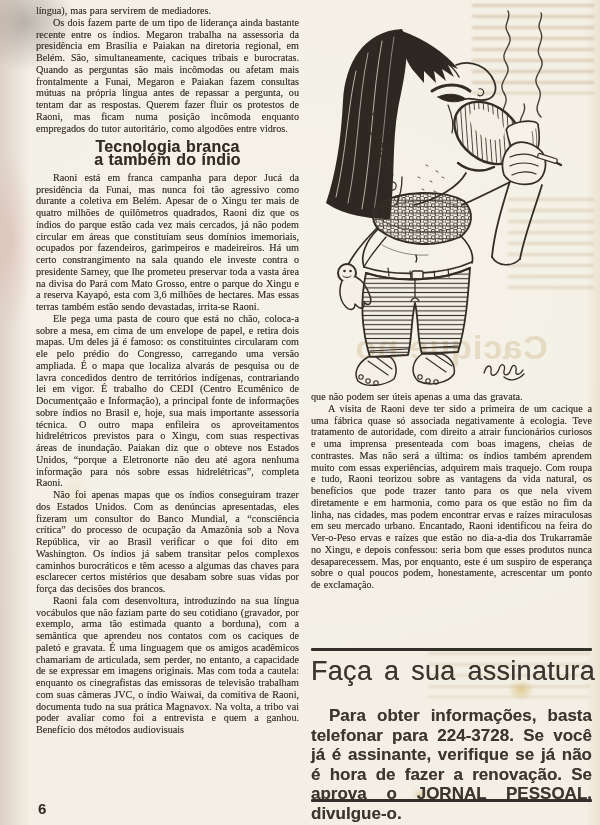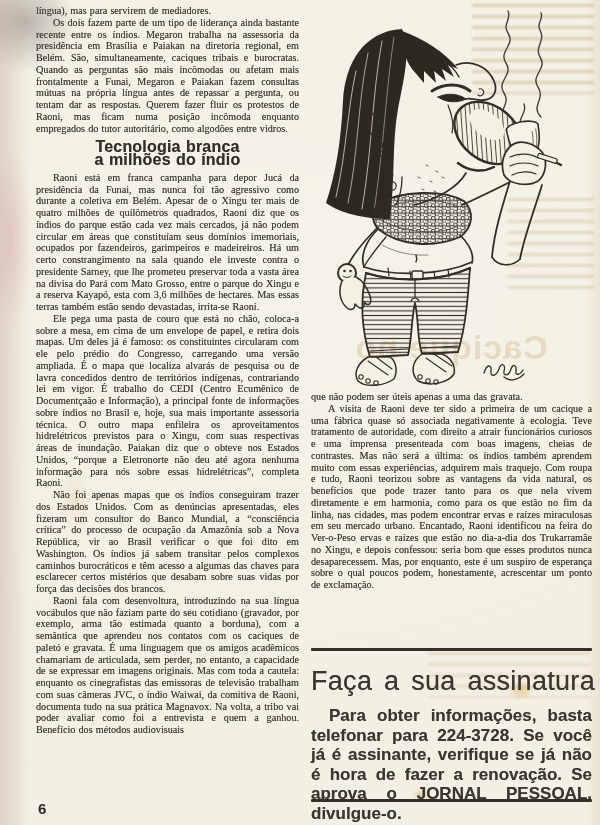--- a/index.html
+++ b/index.html
@@ -55,21 +55,21 @@
     margin:7px 0 6px;color:#322d27;letter-spacing:0.2px;}
 
   
   .cartoon{position:absolute;left:298px;top:5px;width:300px;height:390px;}
 
   
   .sub{position:absolute;left:311px;top:648px;width:281px;height:154px;}
   .rule{position:absolute;left:0;width:100%;height:3px;background:#33302b;border-radius:1px;}
   .rule-top{top:0;}
   .rule-bot{bottom:0;}
-  .sub-head{position:absolute;top:18px;left:0;width:100%;margin:0;
+  .sub-head{position:absolute;top:8px;left:0;width:100%;margin:0;
     font-size:27px;font-weight:400;color:#3a352e;letter-spacing:0.3px;word-spacing:4px;
     white-space:nowrap;text-shadow:0 0 0.4px rgba(58,53,46,0.6);}
   .sub-body{position:absolute;top:58px;left:0;width:100%;margin:0;
     font-size:17px;font-weight:bold;line-height:19.6px;text-align:justify;
     text-indent:18px;color:#3b362f;word-spacing:1.5px;
     text-shadow:0 0 0.35px rgba(59,54,47,0.5);}
 
   .page-num{position:absolute;left:38px;top:800px;font-size:15px;font-weight:bold;color:#2e2a25;}
 </style>
 </head>
@@ -88,21 +88,21 @@
   <div class="ghost-lines ghost-tr"></div>
   <div class="ghost-lines ghost-mr"></div>
   <div class="ghost-lines ghost-sub"></div>
   <div class="ghost-headline">Cacique no</div>
 
   <div class="col col-left">
     <p>língua), mas para servirem de mediadores.</p>
     <p class="ind">Os dois fazem parte de um tipo de liderança ainda bastante recente entre os índios. Megaron trabalha na assessoria da presidência em Brasília e Paiakan na diretoria regional, em Belém. São, simultaneamente, caciques tribais e burocratas. Quando as perguntas são mais incômodas ou afetam mais frontalmente a Funai, Megaron e Paiakan fazem consultas mútuas na própria língua antes de repassar a pergunta, ou tentam dar as respostas. Querem fazer fluir os protestos de Raoni, mas ficam numa posição incômoda enquanto empregados do tutor autoritário, como algodões entre vidros.</p>
     <div class="sec-head">
       <span>Tecnologia branca</span><br>
-      <span>a milhões do índio</span>
+      <span>a também do índio</span>
     </div>
     <p class="ind">Raoni está em franca campanha para depor Jucá da presidência da Funai, mas nunca foi tão agressivo como durante a coletiva em Belém. Apesar de o Xingu ter mais de quatro milhões de quilômetros quadrados, Raoni diz que os índios do parque estão cada vez mais cercados, já não podem circular em áreas que constituíam seus domínios imemoriais, ocupados por fazendeiros, garimpeiros e madeireiros. Há um certo constrangimento na sala quando ele investe contra o presidente Sarney, que lhe prometeu preservar toda a vasta área na divisa do Pará com Mato Grosso, entre o parque do Xingu e a reserva Kayapó, esta com 3,6 milhões de hectares. Mas essas terras também estão sendo devastadas, irrita-se Raoni.</p>
     <p class="ind">Ele pega uma pasta de couro que está no chão, coloca-a sobre a mesa, em cima de um envelope de papel, e retira dois mapas. Um deles já é famoso: os constituintes circularam com ele pelo prédio do Congresso, carregando uma versão ampliada. É o mapa que localiza alvarás de pesquisa ou de lavra concedidos dentro de territórios indígenas, contrariando lei em vigor. É trabalho do CEDI (Centro Ecumênico de Documentçaão e Informação), a principal fonte de informações sobre índios no Brasil e, hoje, sua mais importante assessoria técnica. O outro mapa enfileira os aproveitamentos hidrelétricos previstos para o Xingu, com suas respectivas áreas de inundação. Paiakan diz que o obteve nos Estados Unidos, “porque a Eletronorte não deu até agora nenhuma informação para nós sobre essas hidrelétricas”, completa Raoni.</p>
     <p class="ind">Não foi apenas mapas que os índios conseguiram trazer dos Estados Unidos. Com as denúncias apresentadas, eles fizeram um consultor do Banco Mundial, a “consciência crítica” do processo de ocupação da Amazônia sob a Nova República, vir ao Brasil verificar o que foi dito em Washington. Os índios já sabem transitar pelos complexos caminhos burocráticos e têm acesso a algumas das chaves para esclarecer certos mistérios que desabam sobre suas vidas por força das decisões dos brancos.</p>
     <p class="ind">Raoni fala com desenvoltura, introduzindo na sua língua vocábulos que não faziam parte do seu cotidiano (gravador, por exemplo, arma tão estimada quanto a borduna), com a semântica que aprendeu nos contatos com os caciques de paletó e gravata. É uma linguagem que os amigos acadêmicos chamariam de articulada, sem perder, no entanto, a capacidade de se expressar em imagens originais. Mas com toda a cautela: enquanto os cinegrafistas das emissoras de televisão trabalham com suas câmeras JVC, o índio Waiwai, da comitiva de Raoni, documenta tudo na sua prática Magnavox. Na volta, a tribo vai poder avaliar como foi a entrevista e quem a ganhou. Benefício dos métodos audiovisuais</p>
   </div>
 
   <svg class="cartoon" viewBox="0 0 300 390">
     <defs>
       <pattern id="pHatchH" width="7" height="4.6" patternUnits="userSpaceOnUse">

